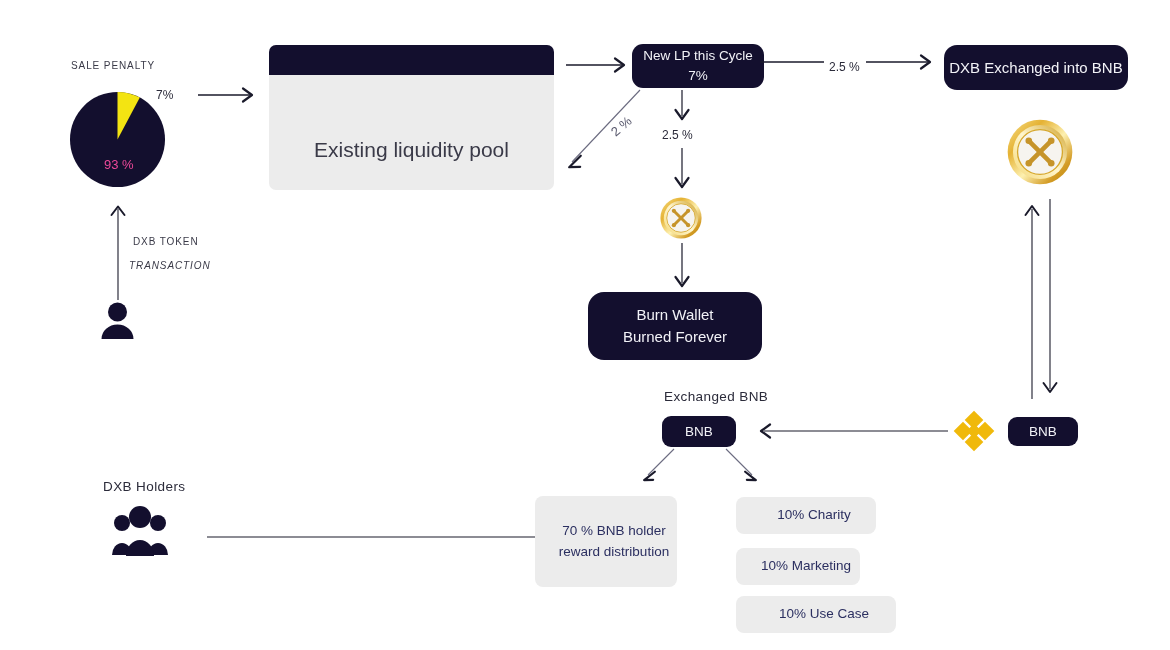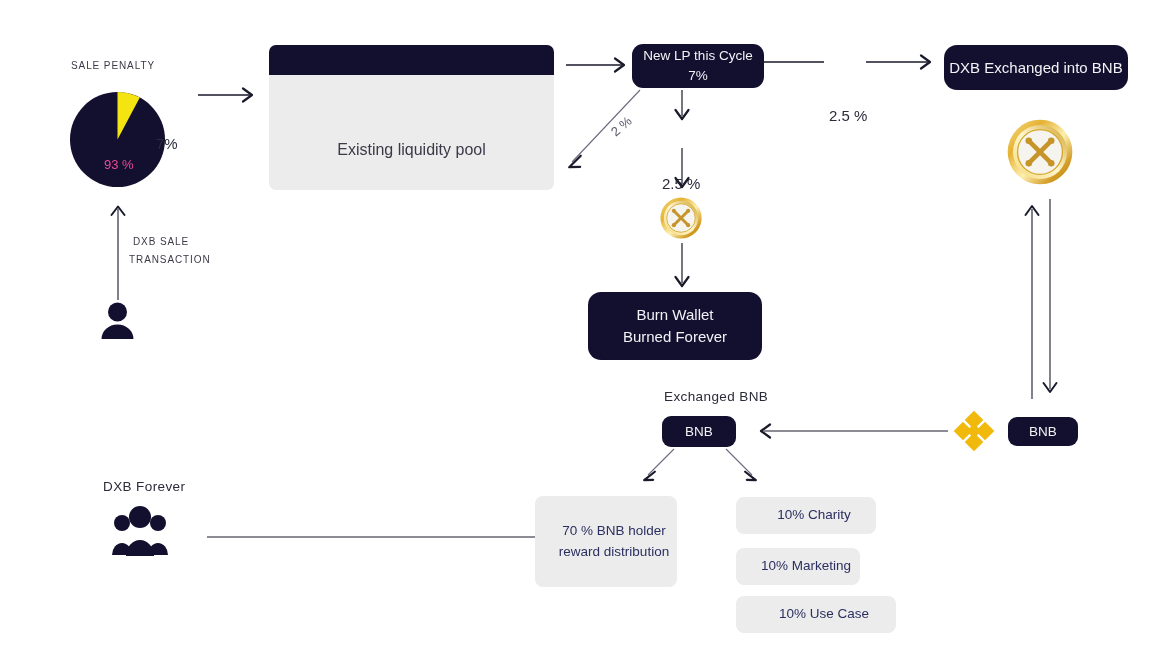--- a/index.html
+++ b/index.html
@@ -28,23 +28,22 @@
     white-space: nowrap;
   }
   .label-caps {
     color: #3a3a48;
     font-size: 10px;
     letter-spacing: 0.9px;
     white-space: nowrap;
   }
   .pct {
     color: #2b2b3a;
-    font-size: 15px;
+    font-size: 12px;
     white-space: nowrap;
-    margin-top: 47px;
   }
   .pct-rot {
     color: #55556a;
     font-size: 13px;
     white-space: nowrap;
     transform: rotate(-41deg);
     transform-origin: left top;
   }
 
   
@@ -90,21 +89,21 @@
     background: #130f2e;
     height: 30px;
     flex: 0 0 30px;
   }
   .lp-body {
     flex: 1;
     display: flex;
     align-items: center;
     justify-content: center;
     color: #3a3a48;
-    font-size: 16px;
+    font-size: 21px;
     margin-top: 34px;
   }
 
   svg { display: block; overflow: visible; }
 </style>
 </head>
 <body>
 
 <div id="canvas">
 
@@ -133,22 +132,22 @@
     </svg>
   </div>
 
   <div class="abs" style="left:110px; top:200px;">
     <svg width="16" height="100">
       <line x1="8" y1="100" x2="8" y2="9" stroke="#1a1a2b" stroke-width="1.1"></line>
       <polyline points="1.5,15 8,6.5 14.5,15" fill="none" stroke="#1a1a2b" stroke-width="2" stroke-linecap="round" stroke-linejoin="round"></polyline>
     </svg>
   </div>
 
-  <div class="abs label-caps" style="left:133px; top:236px;">DXB SALE</div>
-  <div class="abs label-caps" style="left:129px; top:254px;">TRANSACTION</div>
+  <div class="abs label-caps" style="left:133px; top:236px;">DXB TOKEN</div>
+  <div class="abs label-caps" style="left:129px; top:260px;font-style:italic;">TRANSACTION</div>
 
   <div class="abs lp-card" style="left:269px; top:45px; width:285px; height:145px;">
     <div class="lp-head"></div>
     <div class="lp-body">Existing liquidity pool</div>
   </div>
 
   <div class="abs" style="left:566px; top:57px;">
     <svg width="66" height="16">
       <line x1="0" y1="8" x2="56" y2="8" stroke="#1a1a2b" stroke-width="1.3"></line>
       <polyline points="49,1.5 58,8 49,14.5" fill="none" stroke="#1a1a2b" stroke-width="2.2" stroke-linecap="round" stroke-linejoin="round"></polyline>
@@ -229,21 +228,21 @@
     </svg>
   </div>
 
   <div class="abs" style="left:674px; top:243px;">
     <svg width="16" height="48">
       <line x1="8" y1="0" x2="8" y2="40" stroke="#1a1a2b" stroke-width="1.2"></line>
       <polyline points="1.5,34 8,43 14.5,34" fill="none" stroke="#1a1a2b" stroke-width="2.2" stroke-linecap="round" stroke-linejoin="round"></polyline>
     </svg>
   </div>
 
-  <div class="abs darkbox big" style="left:588px; top:292px; width:174px; height:68px; flex-direction:column;">
+  <div class="abs darkbox big" style="left:588px; top:292px; width:174px; height:68px; flex-direction:column;border-radius:16px;">
     <span>Burn Wallet</span>
     <span>Burned Forever</span>
   </div>
 
   <div class="abs darkbox big" style="left:944px; top:45px; width:184px; height:45px;">DXB Exchanged into BNB</div>
 
   <div class="abs" style="left:1007px; top:119px; width:66px; height:66px;">
     <svg width="66" height="66" viewBox="0 0 100 100">
       <circle cx="50" cy="50" r="49" fill="url(#gold1)"></circle>
       <circle cx="50" cy="50" r="41" fill="url(#gold2)"></circle>
@@ -307,21 +306,21 @@
       <polyline points="21,25 10,33 19,33" fill="none" stroke="#1a1a2b" stroke-width="2.2" stroke-linecap="round" stroke-linejoin="round" transform="rotate(-2 14 29)"></polyline>
     </svg>
   </div>
   <div class="abs" style="left:722px; top:447px;">
     <svg width="44" height="38">
       <line x1="4" y1="2" x2="30" y2="28" stroke="#6b6b80" stroke-width="1.1"></line>
       <polyline points="23,25 34,33 25,33" fill="none" stroke="#1a1a2b" stroke-width="2.2" stroke-linecap="round" stroke-linejoin="round" transform="rotate(2 30 29)"></polyline>
     </svg>
   </div>
 
-  <div class="abs label" style="left:103px; top:479px;">DXB Forever</div>
+  <div class="abs label" style="left:103px; top:479px;">DXB Holders</div>
 
   <div class="abs" style="left:110px; top:506px; width:60px; height:52px;">
     <svg width="60" height="52" viewBox="0 0 60 52">
       <circle cx="12" cy="17" r="8" fill="#130f2e"></circle>
       <path d="M2 49 a10 12 0 0 1 20 0 Z" fill="#130f2e"></path>
       <circle cx="48" cy="17" r="8" fill="#130f2e"></circle>
       <path d="M38 49 a10 12 0 0 1 20 0 Z" fill="#130f2e"></path>
       <circle cx="30" cy="11" r="11" fill="#130f2e"></circle>
       <path d="M16 50 a14 16 0 0 1 28 0 Z" fill="#130f2e"></path>
     </svg>

